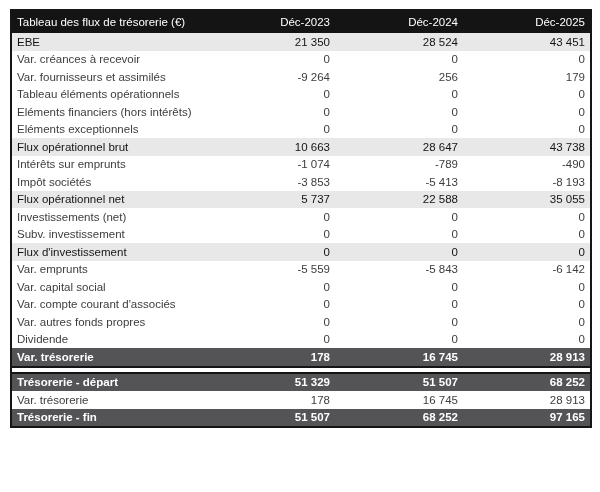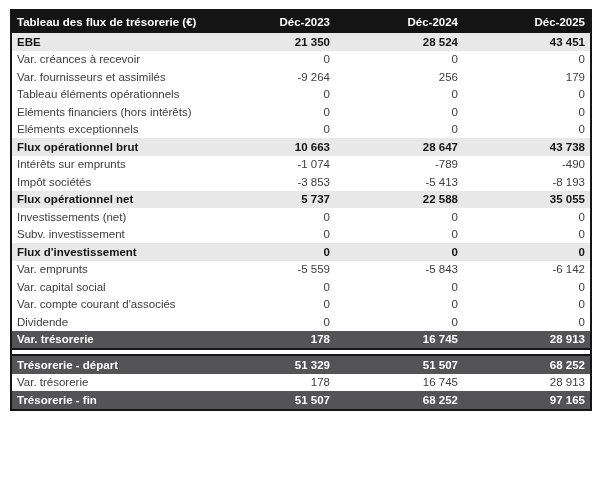--- a/index.html
+++ b/index.html
@@ -27,34 +27,34 @@
   th, td {
     padding: 0 5px;
     font-size: 11.5px;
     white-space: nowrap;
     overflow: hidden;
   }
   thead th {
     background: var(--header-bg, #141414);
     color: var(--header-text, #ffffff);
     height: 22px;
-    font-weight: 700;
+    font-weight: 400;
   }
   th.label, td.label { text-align: left; }
   th.num,   td.num   { text-align: right; }
   tbody td { height: 17.5px; }
   tr.normal td {
     background: #ffffff;
     color: var(--body-text, #3d3d3d);
     font-weight: 400;
   }
   tr.subtotal td {
     background: var(--subtotal-bg, #e8e8e8);
     color: #141414;
-    font-weight: 700;
+    font-weight: 400;
   }
   tr.dark td {
     background: var(--dark-row-bg, #545456);
     color: var(--dark-row-text, #ffffff);
     font-weight: 700;
   }
   tr.spacer td {
     height: 4px;
     padding: 0;
     background: #ffffff;
@@ -172,20 +172,26 @@
           <td class="num">0</td>
           <td class="num">0</td>
         </tr>
         <tr class="normal">
           <td class="label">Var. compte courant d'associés</td>
           <td class="num">0</td>
           <td class="num">0</td>
           <td class="num">0</td>
         </tr>
         <tr class="normal">
+          <td class="label">Var. autres fonds propres</td>
+          <td class="num">0</td>
+          <td class="num">0</td>
+          <td class="num">0</td>
+        </tr>
+        <tr class="normal">
           <td class="label">Dividende</td>
           <td class="num">0</td>
           <td class="num">0</td>
           <td class="num">0</td>
         </tr>
         <tr class="dark">
           <td class="label">Var. trésorerie</td>
           <td class="num">178</td>
           <td class="num">16 745</td>
           <td class="num">28 913</td>

